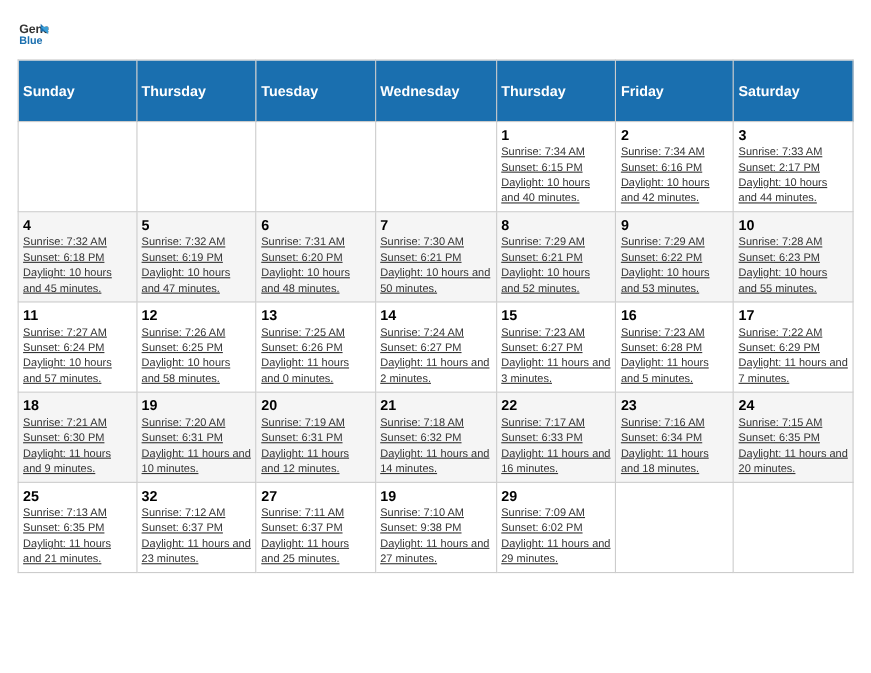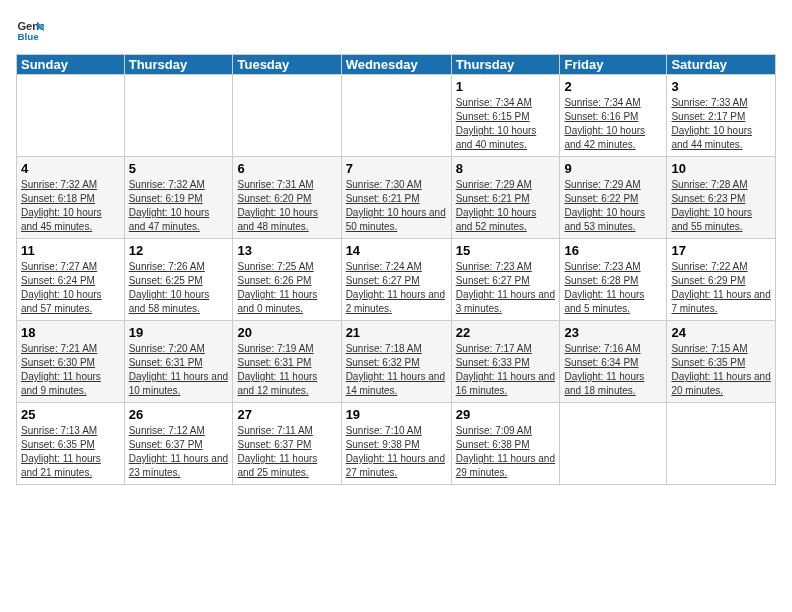--- a/index.html
+++ b/index.html
@@ -38,21 +38,21 @@
       color: #555;
     }
     table {
       width: 100%;
       border-collapse: collapse;
       font-size: 11px;
     }
     thead tr th {
       background: #1a6faf;
       color: #fff;
-      padding: 2px 4px;
+      padding: 20px 4px;
       text-align: left;
       font-size: 13px;
       font-weight: bold;
       border: 1px solid #ccc;
     }
     tbody tr td {
       border: 1px solid #ccc;
       vertical-align: top;
       padding: 4px;
       height: 80px;
@@ -272,40 +272,40 @@
         </td>
       </tr>
       <tr>
         <td>
           <span class="day-num">25</span>
           <div class="day-info">Sunrise: 7:13 AM
 Sunset: 6:35 PM
 Daylight: 11 hours and 21 minutes.</div>
         </td>
         <td>
-          <span class="day-num">26</span>
+          <span class="day-num">32</span>
           <div class="day-info">Sunrise: 7:12 AM
 Sunset: 6:37 PM
 Daylight: 11 hours and 23 minutes.</div>
         </td>
         <td>
           <span class="day-num">27</span>
           <div class="day-info">Sunrise: 7:11 AM
 Sunset: 6:37 PM
 Daylight: 11 hours and 25 minutes.</div>
         </td>
         <td>
           <span class="day-num">19</span>
           <div class="day-info">Sunrise: 7:10 AM
 Sunset: 9:38 PM
 Daylight: 11 hours and 27 minutes.</div>
         </td>
         <td>
           <span class="day-num">29</span>
           <div class="day-info">Sunrise: 7:09 AM
-Sunset: 6:38 PM
+Sunset: 6:02 PM
 Daylight: 11 hours and 29 minutes.</div>
         </td>
         <td class="empty-cell"></td>
         <td class="empty-cell"></td>
       </tr>
     </tbody>
 </table>
 
 </body></html>

